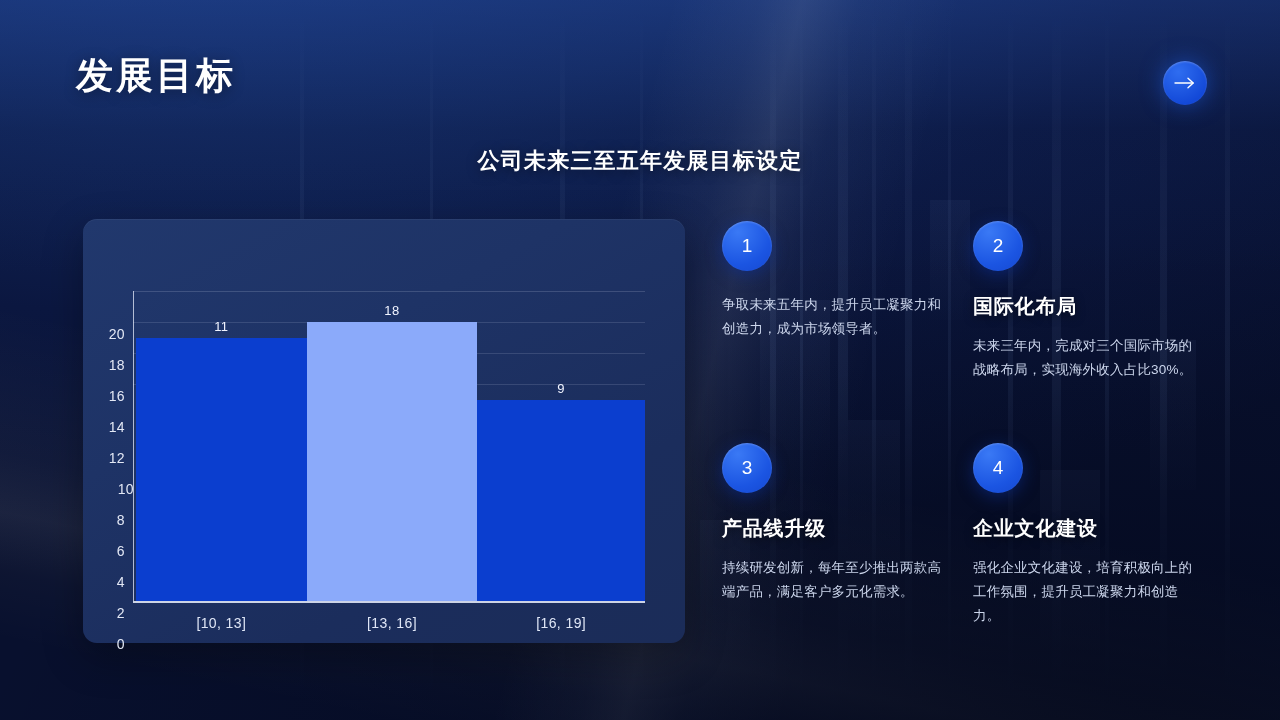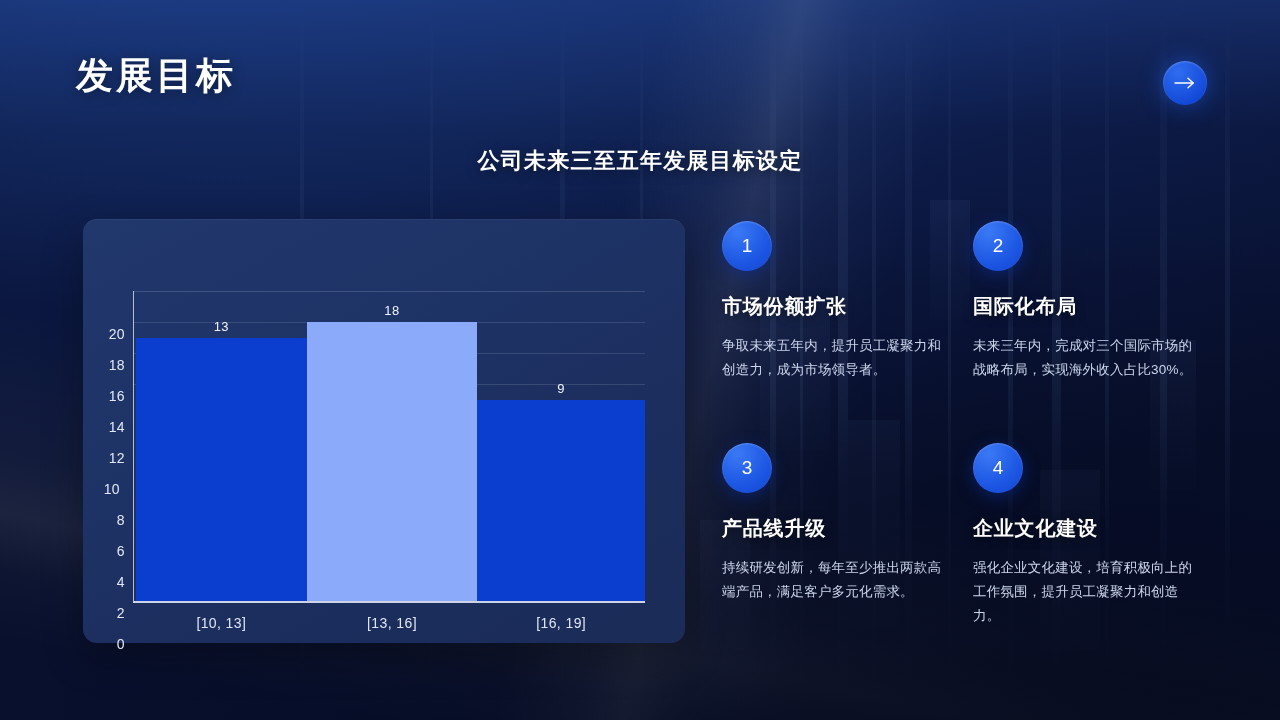--- a/index.html
+++ b/index.html
@@ -189,42 +189,41 @@
         <div class="gridline" style="left: 50px; width: 512px; top: 165px; opacity: 0.34;"></div>
         <div class="gridline" style="left: 50px; width: 512px; top: 134px; opacity: 0.34;"></div>
         <div class="gridline" style="left: 50px; width: 512px; top: 103px; opacity: 0.34;"></div>
         <div class="gridline" style="left: 50px; width: 512px; top: 72px; opacity: 0.42;"></div>
         <div id="axis-y" style="left: 50px; top: 72px; height: 310px;"></div>
         <div class="y-tick-label" style="top: 382px; right: 560px;">0</div>
         <div class="y-tick-label" style="top: 351px; right: 560px;">2</div>
         <div class="y-tick-label" style="top: 320px; right: 560px;">4</div>
         <div class="y-tick-label" style="top: 289px; right: 560px;">6</div>
         <div class="y-tick-label" style="top: 258px; right: 560px;">8</div>
-        <div class="y-tick-label" style="top: 227px; right: 565px;">10</div>
+        <div class="y-tick-label" style="top: 227px; right: 551px;">10</div>
         <div class="y-tick-label" style="top: 196px; right: 560px;">12</div>
         <div class="y-tick-label" style="top: 165px; right: 560px;">14</div>
         <div class="y-tick-label" style="top: 134px; right: 560px;">16</div>
         <div class="y-tick-label" style="top: 103px; right: 560px;">18</div>
         <div class="y-tick-label" style="top: 72px; right: 560px;">20</div>
         <div class="bar" style="left: 53px; width: 170.667px; top: 118.5px; height: 263.5px; background: rgb(11, 62, 207);"></div>
-        <div class="bar-value" style="left: 138.333px; top: 114.5px;">13</div>
+        <div class="bar-value" style="left: 138.333px; top: 114.5px;">11</div>
         <div class="x-tick-label" style="left: 138.333px; top: 396px;">[10, 13]</div>
         <div class="bar" style="left: 223.667px; width: 170.667px; top: 103px; height: 279px; background: rgb(139, 170, 250);"></div>
         <div class="bar-value" style="left: 309px; top: 99px;">18</div>
         <div class="x-tick-label" style="left: 309px; top: 396px;">[13, 16]</div>
         <div class="bar" style="left: 394.333px; width: 167.667px; top: 180.5px; height: 201.5px; background: rgb(11, 62, 207);"></div>
         <div class="bar-value" style="left: 478.167px; top: 176.5px;">9</div>
         <div class="x-tick-label" style="left: 478.167px; top: 396px;">[16, 19]</div>
         <div id="axis-x" style="left: 50px; top: 382px; width: 512px;"></div>
       </div>
   </div>
 
   <div class="goal-card" id="goal-1">
     <div class="goal-badge">1</div>
-    <div class="goal-title">市场份额扩张</div>
     <div class="goal-desc">争取未来五年内，提升员工凝聚力和创造力，成为市场领导者。</div>
   </div>
 
   <div class="goal-card" id="goal-2">
     <div class="goal-badge">2</div>
     <div class="goal-title">国际化布局</div>
     <div class="goal-desc">未来三年内，完成对三个国际市场的战略布局，实现海外收入占比30%。</div>
   </div>
 
   <div class="goal-card" id="goal-3">

